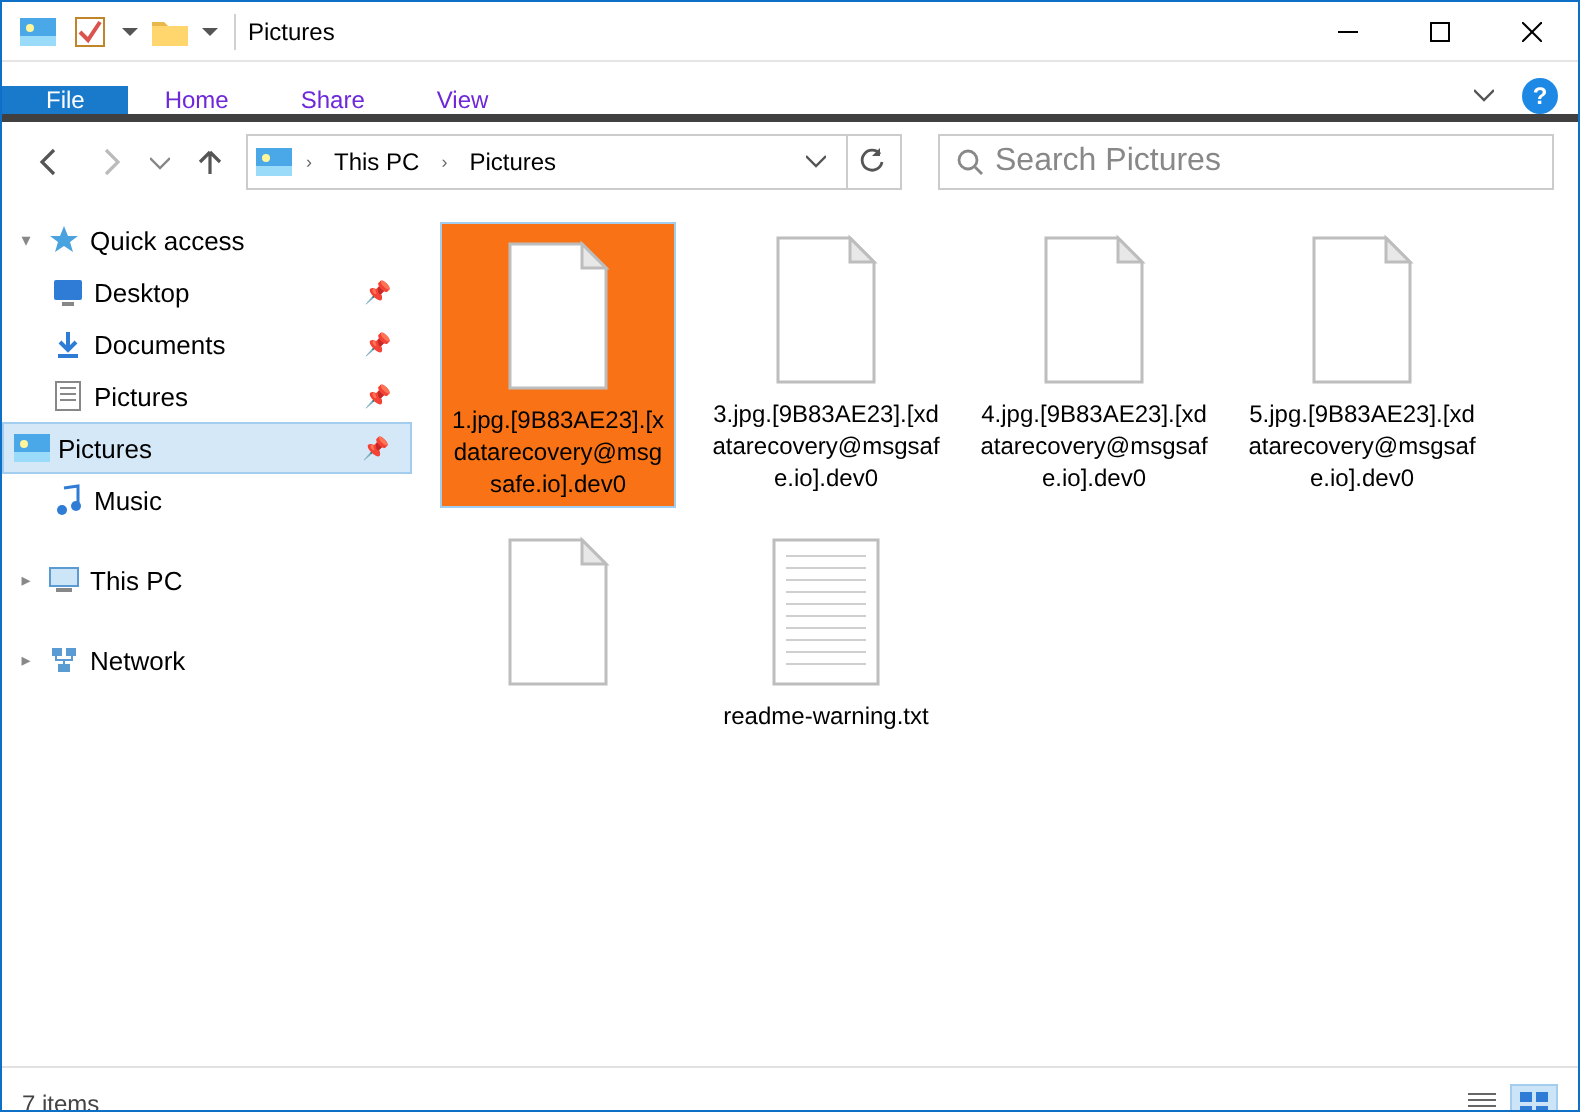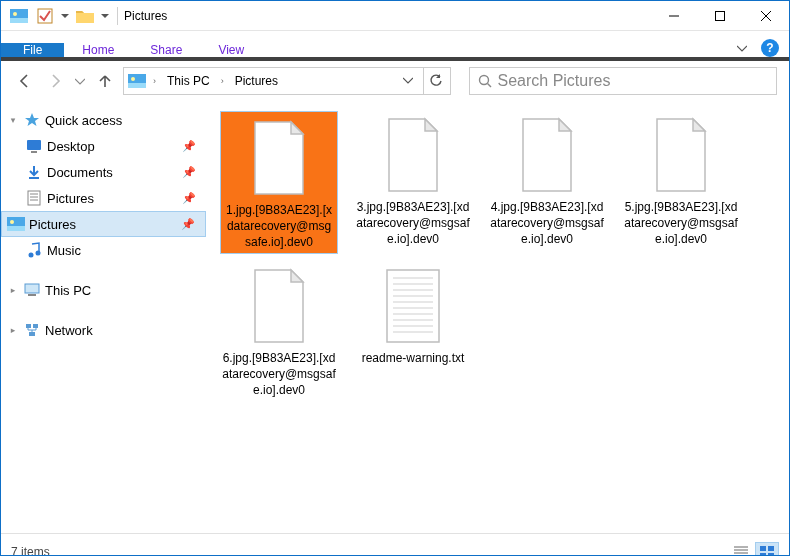--- a/index.html
+++ b/index.html
@@ -318,21 +318,20 @@
         </div>
         <div class="file-label">5.jpg.[9B83AE23].[xdatarecovery@msgsafe.io].dev0</div>
       </div>
       <div class="file-item">
         <div class="file-icon">
           <svg class="generic-file-svg" viewBox="0 0 64 80">
   <path d="M8 4 L44 4 L56 16 L56 76 L8 76 Z" fill="#ffffff" stroke="#bdbdbd" stroke-width="1.5"></path>
   <path d="M44 4 L44 16 L56 16 Z" fill="#e8e8e8" stroke="#bdbdbd" stroke-width="1.5"></path>
 </svg>
         </div>
-        <div class="file-label">6.jpg.[9B83AE23].[xdatarecovery@msgsafe.io].dev0</div>
       </div>
       <div class="file-item">
         <div class="file-icon">
           <svg class="txt-file-svg" viewBox="0 0 64 80">
   <rect x="6" y="4" width="52" height="72" fill="#ffffff" stroke="#bdbdbd" stroke-width="1.5"></rect>
   <line x1="12" y1="12" x2="52" y2="12" stroke="#cfcfcf" stroke-width="1"></line>
             <line x1="12" y1="18" x2="52" y2="18" stroke="#cfcfcf" stroke-width="1"></line>
             <line x1="12" y1="24" x2="52" y2="24" stroke="#cfcfcf" stroke-width="1"></line>
             <line x1="12" y1="30" x2="52" y2="30" stroke="#cfcfcf" stroke-width="1"></line>
             <line x1="12" y1="36" x2="52" y2="36" stroke="#cfcfcf" stroke-width="1"></line>

